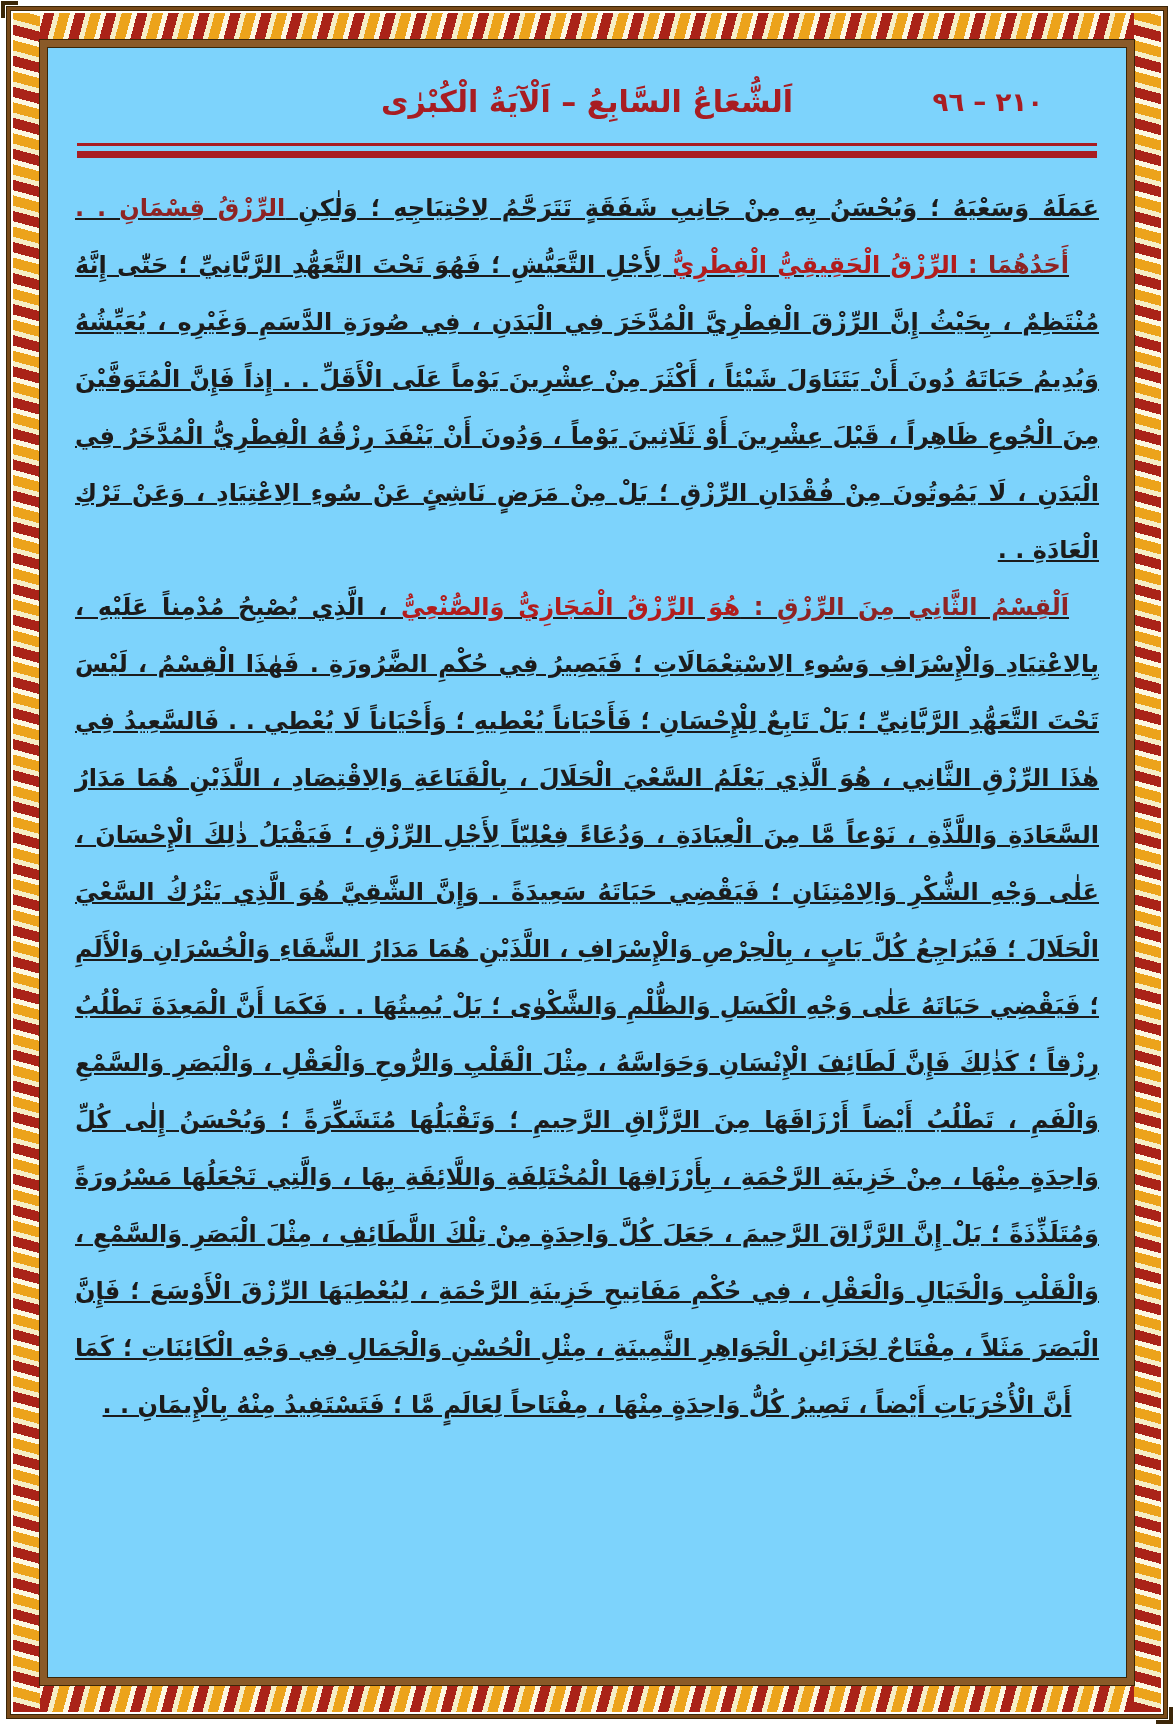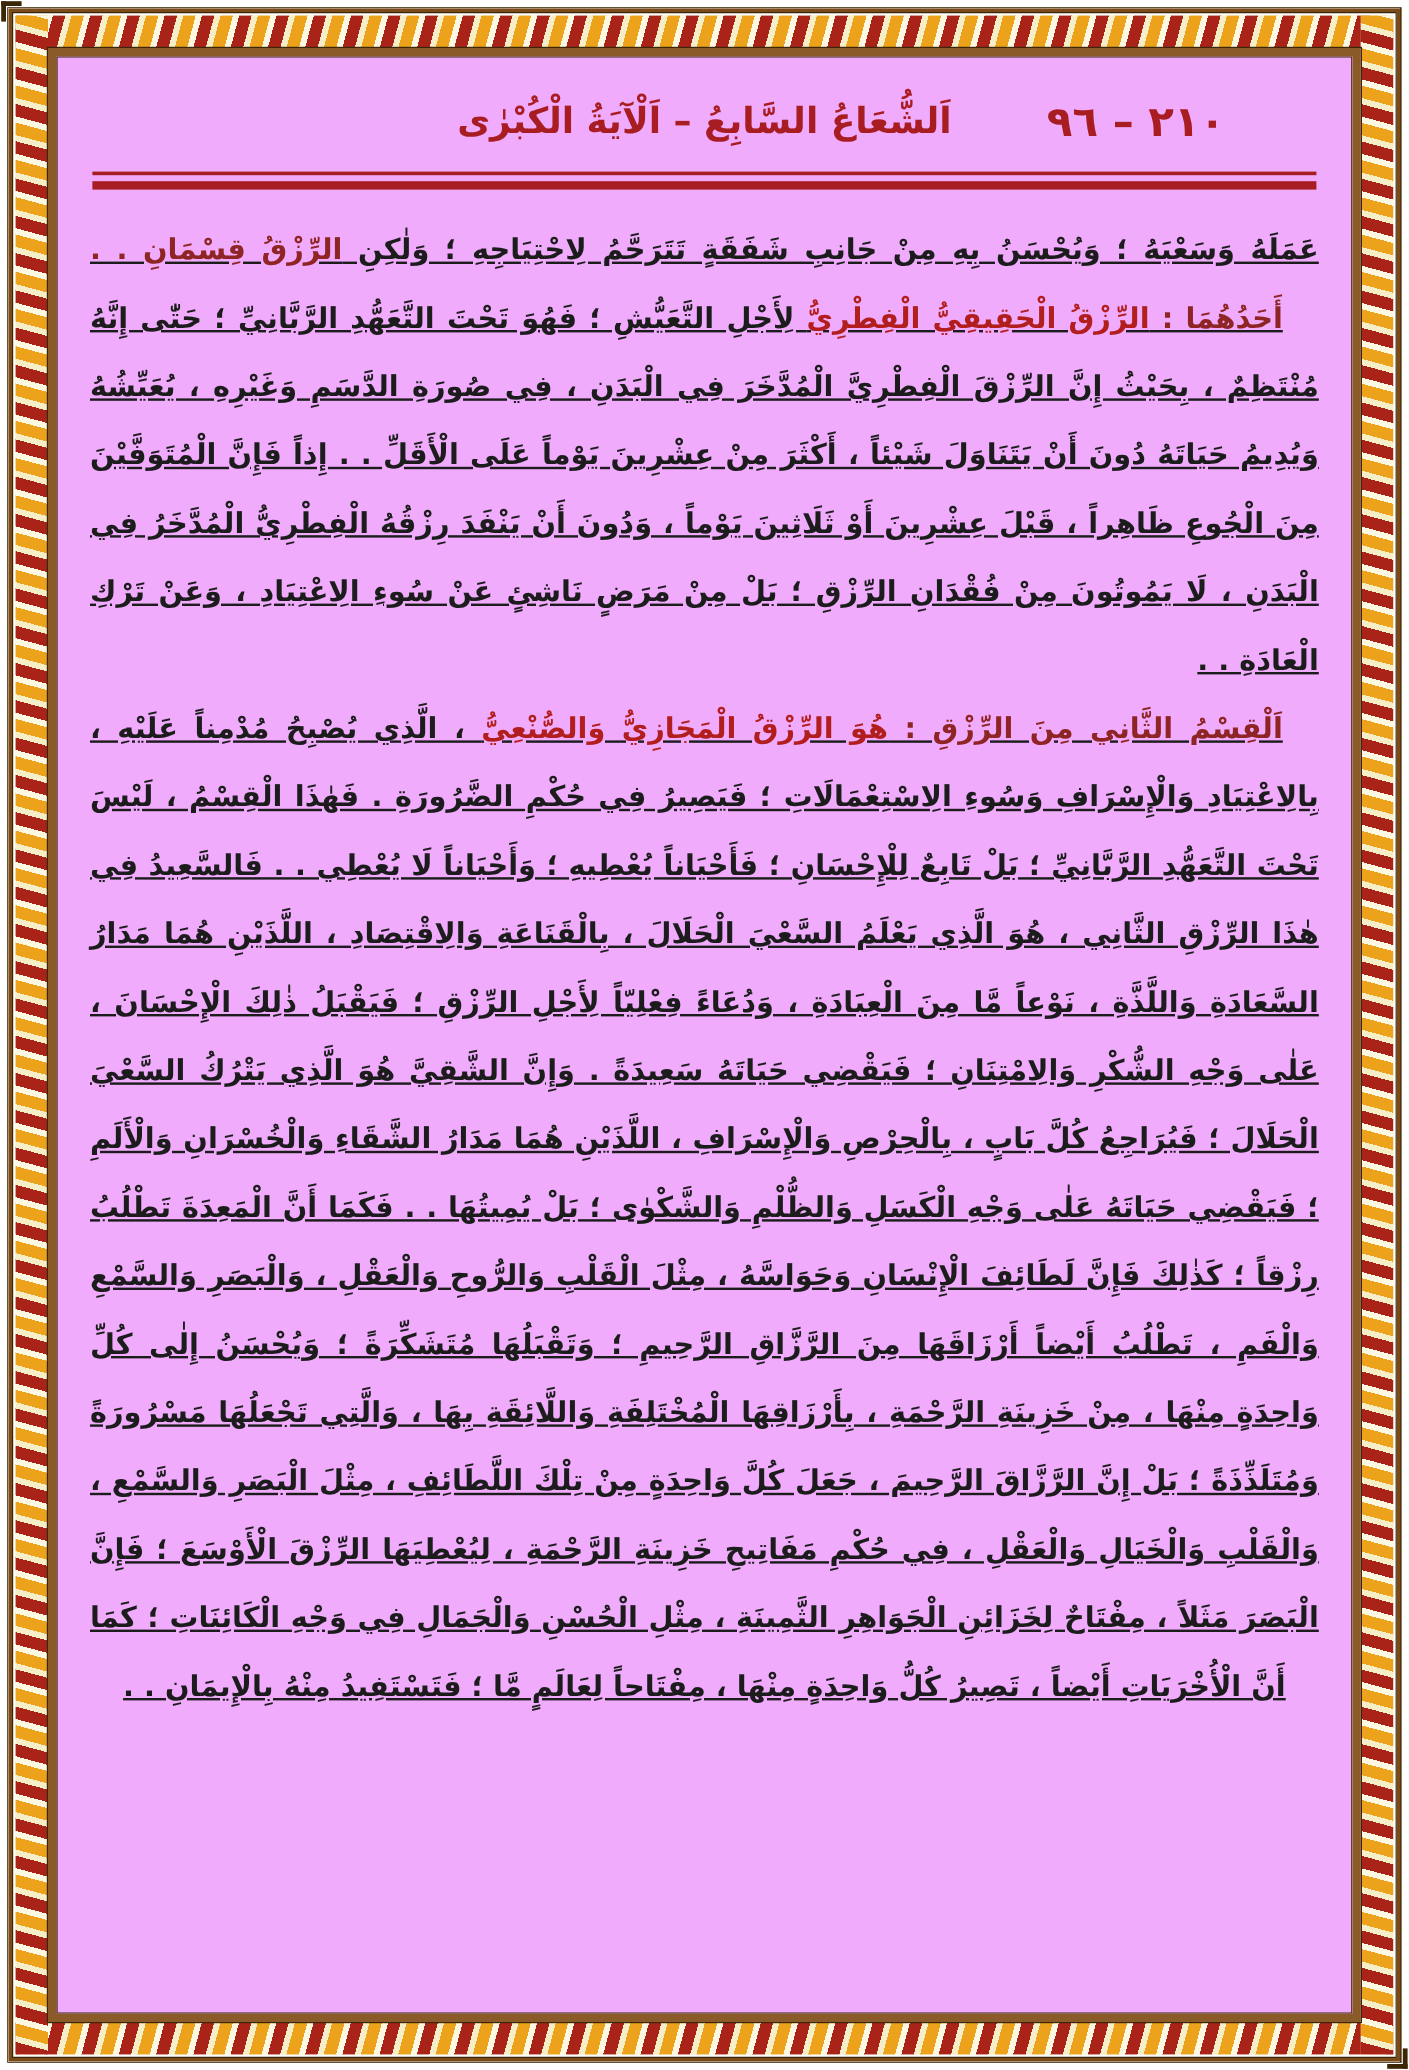--- a/index.html
+++ b/index.html
@@ -32,39 +32,39 @@
       var(--border-gold) 15px 25px, #fdf8e2 25px 30px);}
   .band-v{top:13px;bottom:13px;width:27px;
     background-image:repeating-linear-gradient(15deg,
       var(--border-red) 0 10px, var(--border-cream) 10px 15px,
       var(--border-gold) 15px 25px, #fdf8e2 25px 30px);}
   .band-top{top:13px;}
   .band-bottom{bottom:13px;}
   .band-left{left:13px;}
   .band-right{right:13px;}
   .inner-box{
-    position:absolute;inset:40px;background:#f0abfc;
+    position:absolute;inset:40px;background:#7dd3fc;
     border:7px solid var(--border-brown);
     box-shadow:0 0 0 1px var(--border-dark), inset 0 0 0 1px var(--border-dark);
     box-sizing:border-box;
     padding:26px 28px 10px 28px;
     overflow:hidden;
   }
   .finial{position:absolute;width:13px;height:13px;}
   .finial-tl{top:1px;left:1px;border-top:4px solid var(--border-dark);border-left:4px solid var(--border-dark);}
   .finial-br{bottom:1px;right:1px;border-bottom:4px solid var(--border-dark);border-right:4px solid var(--border-dark);}
   
   .page-header{position:relative;height:64px;}
   .book-title{
     text-align:center;color:var(--header-red);
     font-size:30px;font-weight:700;line-height:58px;
   }
   .page-numbers{
-    position:absolute;top:0;right:78px;
-    color:var(--header-red);font-size:35px;font-weight:700;line-height:58px;
+    position:absolute;top:0;right:56px;
+    color:var(--header-red);font-size:26px;font-weight:700;line-height:58px;
     direction:ltr;unicode-bidi:isolate;
   }
   .header-rule{margin:6px 2px 0 2px;}
   .header-rule .rule-thin{height:3px;background:var(--header-red);}
   .header-rule .rule-gap{height:5px;}
   .header-rule .rule-thick{height:7px;background:var(--header-red);}
   
   .text-body{
     margin-top:22px;
     color:var(--text-black);

